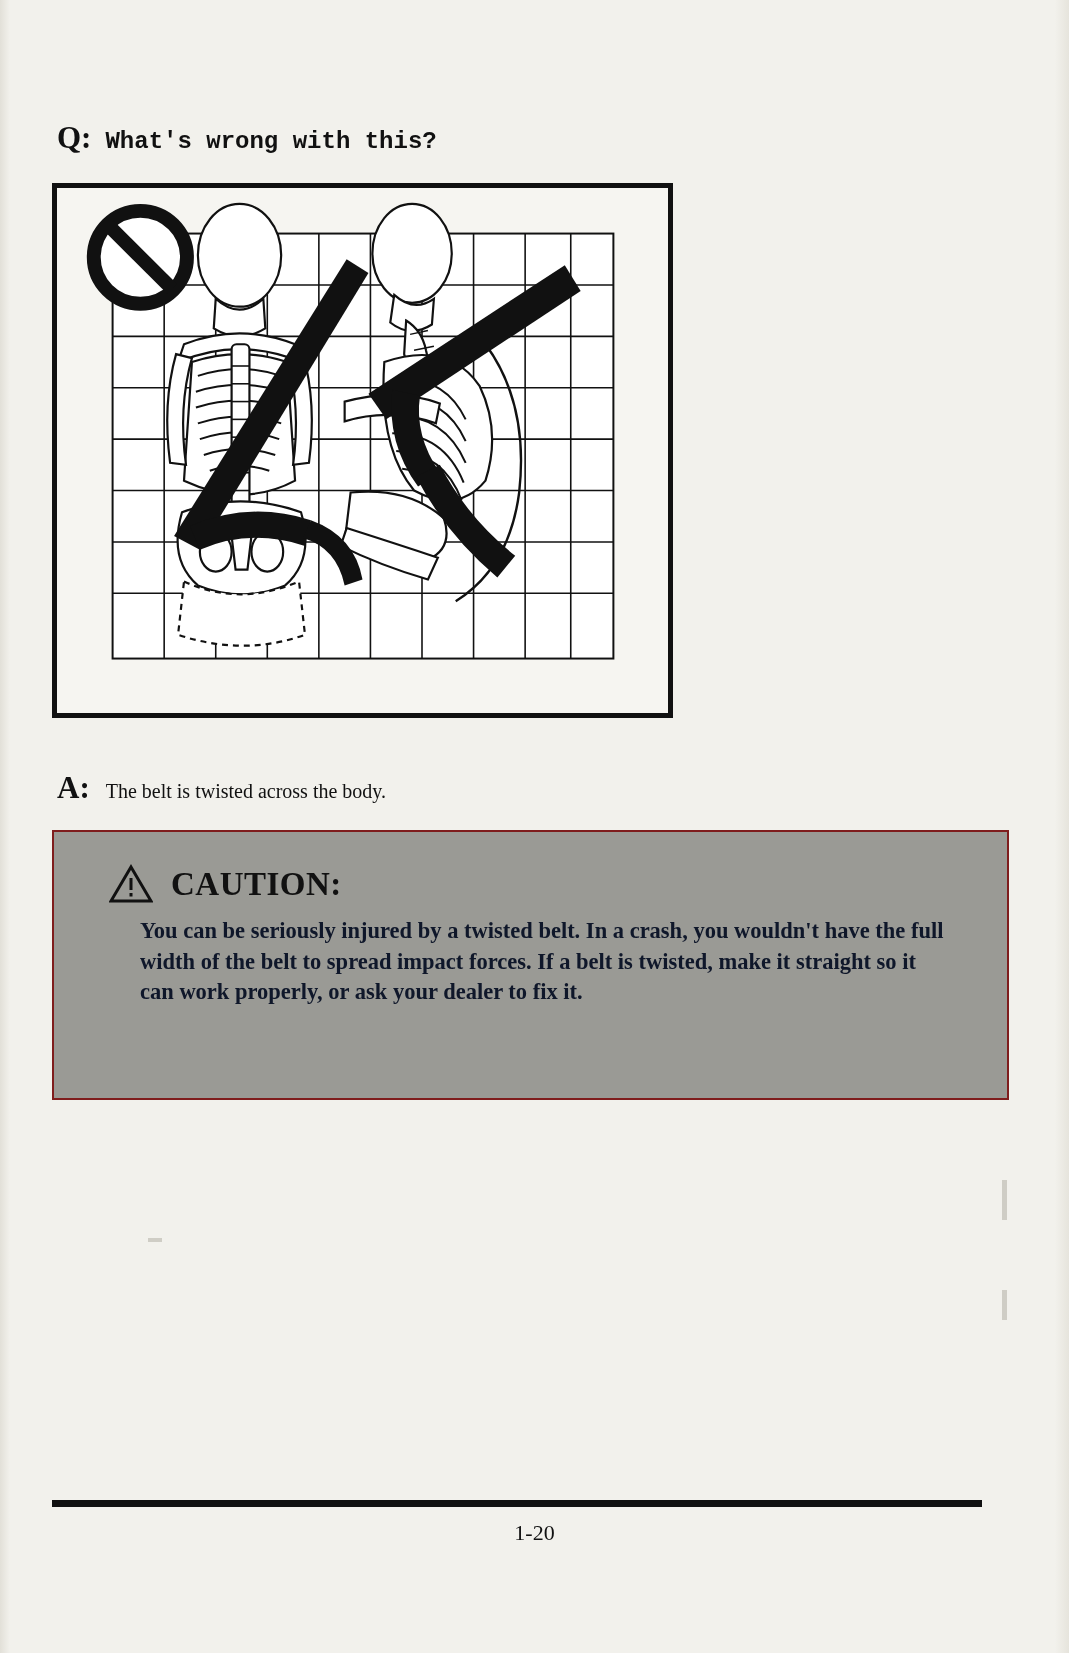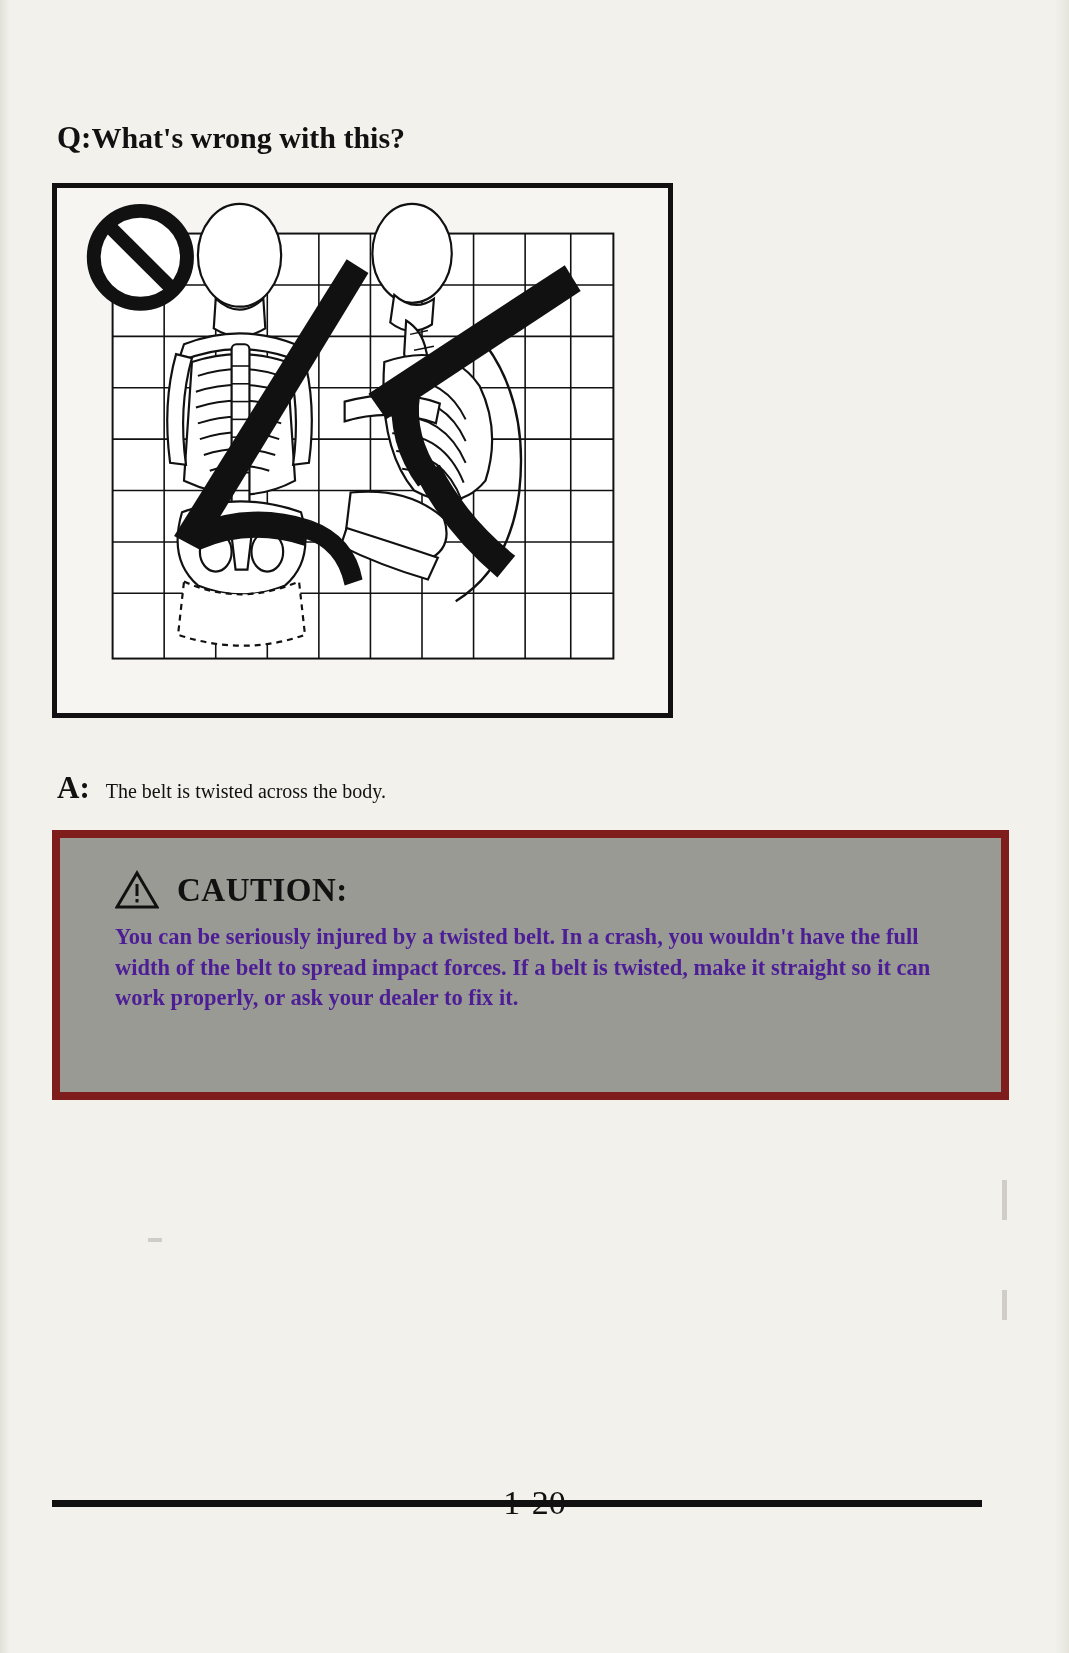--- a/index.html
+++ b/index.html
@@ -45,23 +45,24 @@
     display: flex;
     align-items: baseline;
   }
   .q-letter {
     font-size: 31px;
     font-weight: bold;
     font-family: "Liberation Serif", serif;
     letter-spacing: 0px;
   }
   .q-text {
-    font-size: 30px;
-    font-weight: bold;
-    font-family: Liberation Serif, serif;
+    font-size: 24px;
+    font-weight: bold;
+    margin-left: 14px;
+    font-family: Liberation Mono, monospace;
   }
 
   .figure-frame {
     position: absolute;
     left: 52px;
     top: 183px;
     width: 621px;
     height: 535px;
     border: 5px solid #111;
     background: #f6f5f1;
@@ -100,62 +101,62 @@
     margin-left: 16px;
     font-family: "Liberation Serif", serif;
   }
 
   .caution-box {
     position: absolute;
     left: 52px;
     top: 830px;
     width: 957px;
     height: 270px;
-    border: 8px solid #7f1d1d;
+    border: 2px solid #7f1d1d;
     background: #9a9a95;
     box-sizing: border-box;
   }
   .caution-head {
     display: flex;
     align-items: center;
     margin: 32px 0 0 55px;
   }
   .warn-tri {
     width: 44px;
     height: 40px;
   }
   .caution-title {
     font-size: 33px;
     font-weight: bold;
     margin-left: 18px;
     letter-spacing: 0.5px;
   }
   .caution-body {
-    margin: 12px 60px 0 55px;
+    margin: 12px 60px 0 86px;
     font-size: 22.5px;
     font-weight: bold;
     line-height: 1.36;
-    color: #4c1d95;
+    color: #0f172a;
   }
 
   .footer-rule {
     position: absolute;
     left: 52px;
     top: 1500px;
     width: 930px;
     height: 7px;
     background: #111;
   }
   .page-number {
     position: absolute;
     left: 0;
-    top: 1484px;
+    top: 1520px;
     width: 1069px;
     text-align: center;
-    font-size: 34px;
+    font-size: 22px;
     font-family: "Liberation Serif", serif;
   }
 
   .speck {
     position: absolute;
     background: #cfcdc5;
   }
 </style>
 </head>
 <body>

